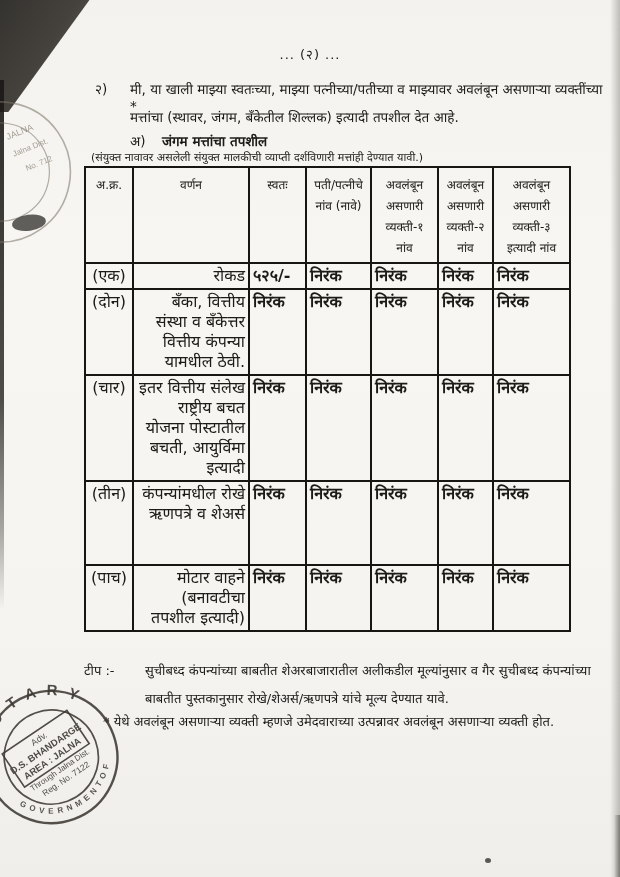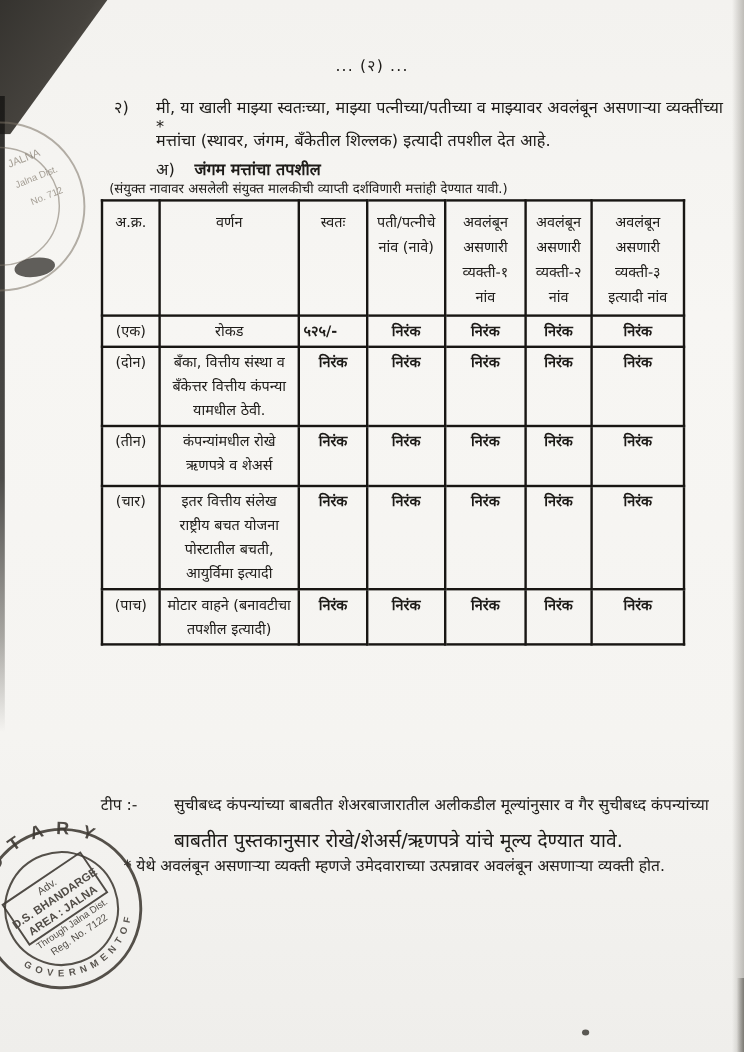--- a/index.html
+++ b/index.html
@@ -30,38 +30,38 @@
   .sub-no{left:130px;top:132px;font-size:13.5px;}
   .sub-title{left:162px;top:132px;font-size:13.5px;font-weight:bold;}
   .paren-note{left:91px;top:149px;width:500px;font-size:11px;}
 
   
   table.assets{left:84px;top:166px;border-collapse:collapse;table-layout:fixed;
       position:absolute;background:transparent;}
   table.assets th,table.assets td{border:2px solid #181613;vertical-align:top;}
   table.assets th{font-weight:normal;text-align:center;font-size:12px;line-height:21px;
       padding:7px 2px 2px 2px;white-space:pre-line;}
-  table.assets td{font-size:12px;line-height:20px;padding:2px 3px;}
+  table.assets td{font-size:16px;line-height:20px;padding:2px 3px;}
   td.c-sr{text-align:center;padding-top:3px;}
-  td.c-desc{text-align:center;padding-left:7px;padding-top:3px;}
-  td.c-val{text-align:center;font-weight:bold;font-size:12.5px;padding-top:3px;}
+  td.c-desc{text-align:right;padding-left:7px;padding-top:3px;}
+  td.c-val{font-weight:bold;font-size:12.5px;padding-top:3px;}
   td.c-val-left{text-align:left;font-weight:bold;font-size:12.5px;padding-left:5px;padding-top:3px;}
   thead tr{height:96px;}
   tbody tr:nth-child(1){height:23px;}
   tbody tr:nth-child(2){height:58px;}
   tbody tr:nth-child(3){height:50px;}
   tbody tr:nth-child(4){height:84px;}
   tbody tr:nth-child(5){height:45px;margin-left:48px;}
   tbody tr:nth-child(6){height:64px;}
   tbody tr:nth-child(7){height:66px;}
 
   
   .note-label{left:84px;top:661px;font-size:13px;}
   .note-l1{left:145px;top:661px;width:450px;font-size:13px;}
-  .note-l2{left:145px;top:689px;width:450px;font-size:16px;}
+  .note-l2{left:145px;top:689px;width:450px;font-size:13px;}
   .footnote{left:103px;top:712px;width:500px;font-size:13px;}
 
   .stamp-wrap{pointer-events:none;}
   .stamp-bottom{left:-33px;top:672px;transform:rotate(-20deg);}
   .stamp-top{left:-85px;top:87px;transform:rotate(10deg);}
   svg text{font-family:"Liberation Sans",sans-serif;}
 </style>
 </head>
 <body>
 
@@ -138,31 +138,31 @@
     <tr>
       <td class="c-sr">(दोन)</td>
       <td class="c-desc">बँका, वित्तीय संस्था व बँकेत्तर वित्तीय कंपन्या यामधील ठेवी.</td>
       <td class="c-val">निरंक</td>
       <td class="c-val">निरंक</td>
       <td class="c-val">निरंक</td>
       <td class="c-val">निरंक</td>
       <td class="c-val">निरंक</td>
     </tr>
     <tr>
+      <td class="c-sr">(चार)</td>
+      <td class="c-desc">इतर वित्तीय संलेख राष्ट्रीय बचत योजना पोस्टातील बचती, आयुर्विमा इत्यादी</td>
+      <td class="c-val">निरंक</td>
+      <td class="c-val">निरंक</td>
+      <td class="c-val">निरंक</td>
+      <td class="c-val">निरंक</td>
+      <td class="c-val">निरंक</td>
+    </tr>
+    <tr>
       <td class="c-sr">(तीन)</td>
       <td class="c-desc">कंपन्यांमधील रोखे ऋणपत्रे व शेअर्स</td>
-      <td class="c-val">निरंक</td>
-      <td class="c-val">निरंक</td>
-      <td class="c-val">निरंक</td>
-      <td class="c-val">निरंक</td>
-      <td class="c-val">निरंक</td>
-    </tr>
-    <tr>
-      <td class="c-sr">(चार)</td>
-      <td class="c-desc">इतर वित्तीय संलेख राष्ट्रीय बचत योजना पोस्टातील बचती, आयुर्विमा इत्यादी</td>
       <td class="c-val">निरंक</td>
       <td class="c-val">निरंक</td>
       <td class="c-val">निरंक</td>
       <td class="c-val">निरंक</td>
       <td class="c-val">निरंक</td>
     </tr>
     <tr>
       <td class="c-sr">(पाच)</td>
       <td class="c-desc">मोटार वाहने (बनावटीचा तपशील इत्यादी)</td>
       <td class="c-val">निरंक</td>

